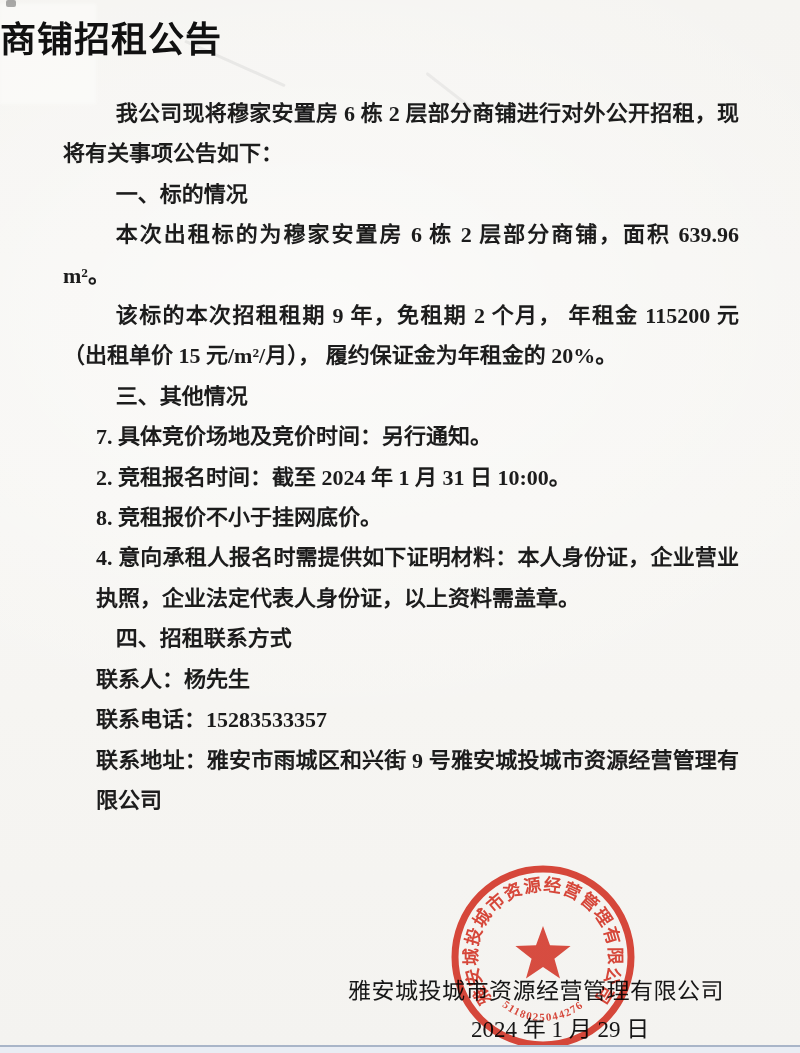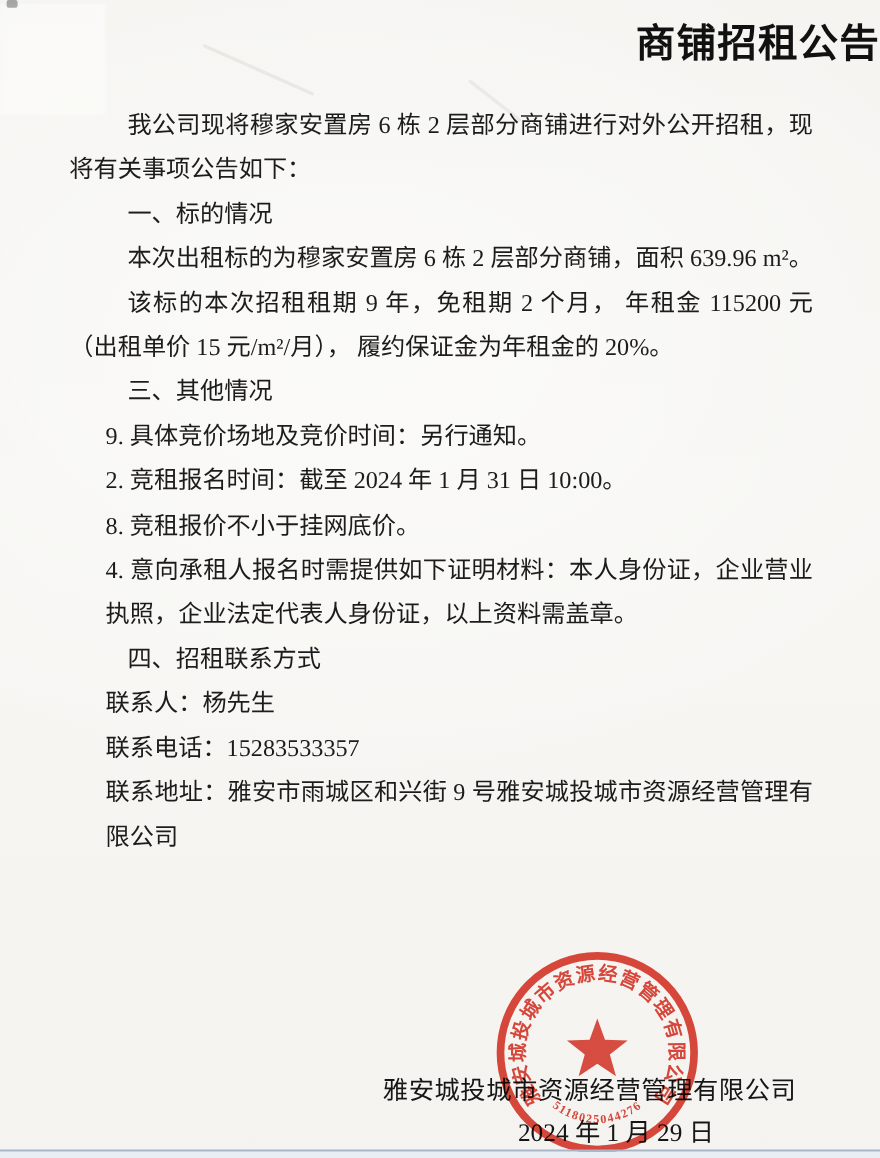--- a/index.html
+++ b/index.html
@@ -25,27 +25,27 @@
     background:rgba(110,110,110,.10); transform:rotate(24deg); border-radius:2px;}
   .streak2 { position:absolute; left:420px; top:90px; width:60px; height:3px;
     background:rgba(110,110,110,.09); transform:rotate(38deg); border-radius:2px;}
   .bottom-edge { position:absolute; left:0; top:1045px; width:800px; height:2px;
     background:#a9b5c8; }
   .bottom-strip { position:absolute; left:0; top:1047px; width:800px; height:6px;
     background:#e9edf4; }
 
   .title {
     position:absolute; top:10px; left:0; width:100%;
-    margin:0; text-align:right;
+    margin:0; text-align:left;
     font-size:36px; font-weight:700; letter-spacing:1px;
     color:#111;
   }
   .body {
     position:absolute; top:94px; left:63px; width:676px;
-    font-size:22px; line-height:40.4px; text-align:justify;
+    font-size:22px; line-height:40.4px; text-align:justify;font-weight:bold;
   }
   .body p { margin:0; }
   .indent2 { text-indent:2.4em; }
   .list-item, .contact { margin-left:33px !important; }
 
   .sig-company {
     position:absolute; left:348px; top:972px; margin:0;
     font-size:23px; letter-spacing:0.5px; color:#161616;
   }
   .sig-date {
@@ -75,21 +75,21 @@
 
   <div class="body">
     <p class="indent2">我公司现将穆家安置房 6 栋 2 层部分商铺进行对外公开招租，现将有关事项公告如下：</p>
 
     <p class="indent2">一、标的情况</p>
     <p class="indent2">本次出租标的为穆家安置房 6 栋 2 层部分商铺，面积 639.96 m²。</p>
 
     <p class="indent2">该标的本次招租租期 9 年，免租期 2 个月， 年租金 115200 元（出租单价 15 元/m²/月）， 履约保证金为年租金的 20%。</p>
 
     <p class="indent2">三、其他情况</p>
-    <p class="list-item">9. 具体竞价场地及竞价时间：另行通知。</p>
+    <p class="list-item">7. 具体竞价场地及竞价时间：另行通知。</p>
     <p class="list-item">2. 竞租报名时间：截至 2024 年 1 月 31 日 10:00。</p>
     <p class="list-item">8. 竞租报价不小于挂网底价。</p>
     <p class="list-item">4. 意向承租人报名时需提供如下证明材料：本人身份证，企业营业执照，企业法定代表人身份证，以上资料需盖章。</p>
 
     <p class="indent2">四、招租联系方式</p>
     <p class="contact">联系人：杨先生</p>
     <p class="contact">联系电话：15283533357</p>
     <p class="contact">联系地址：雅安市雨城区和兴街 9 号雅安城投城市资源经营管理有限公司</p>
   </div>
 

